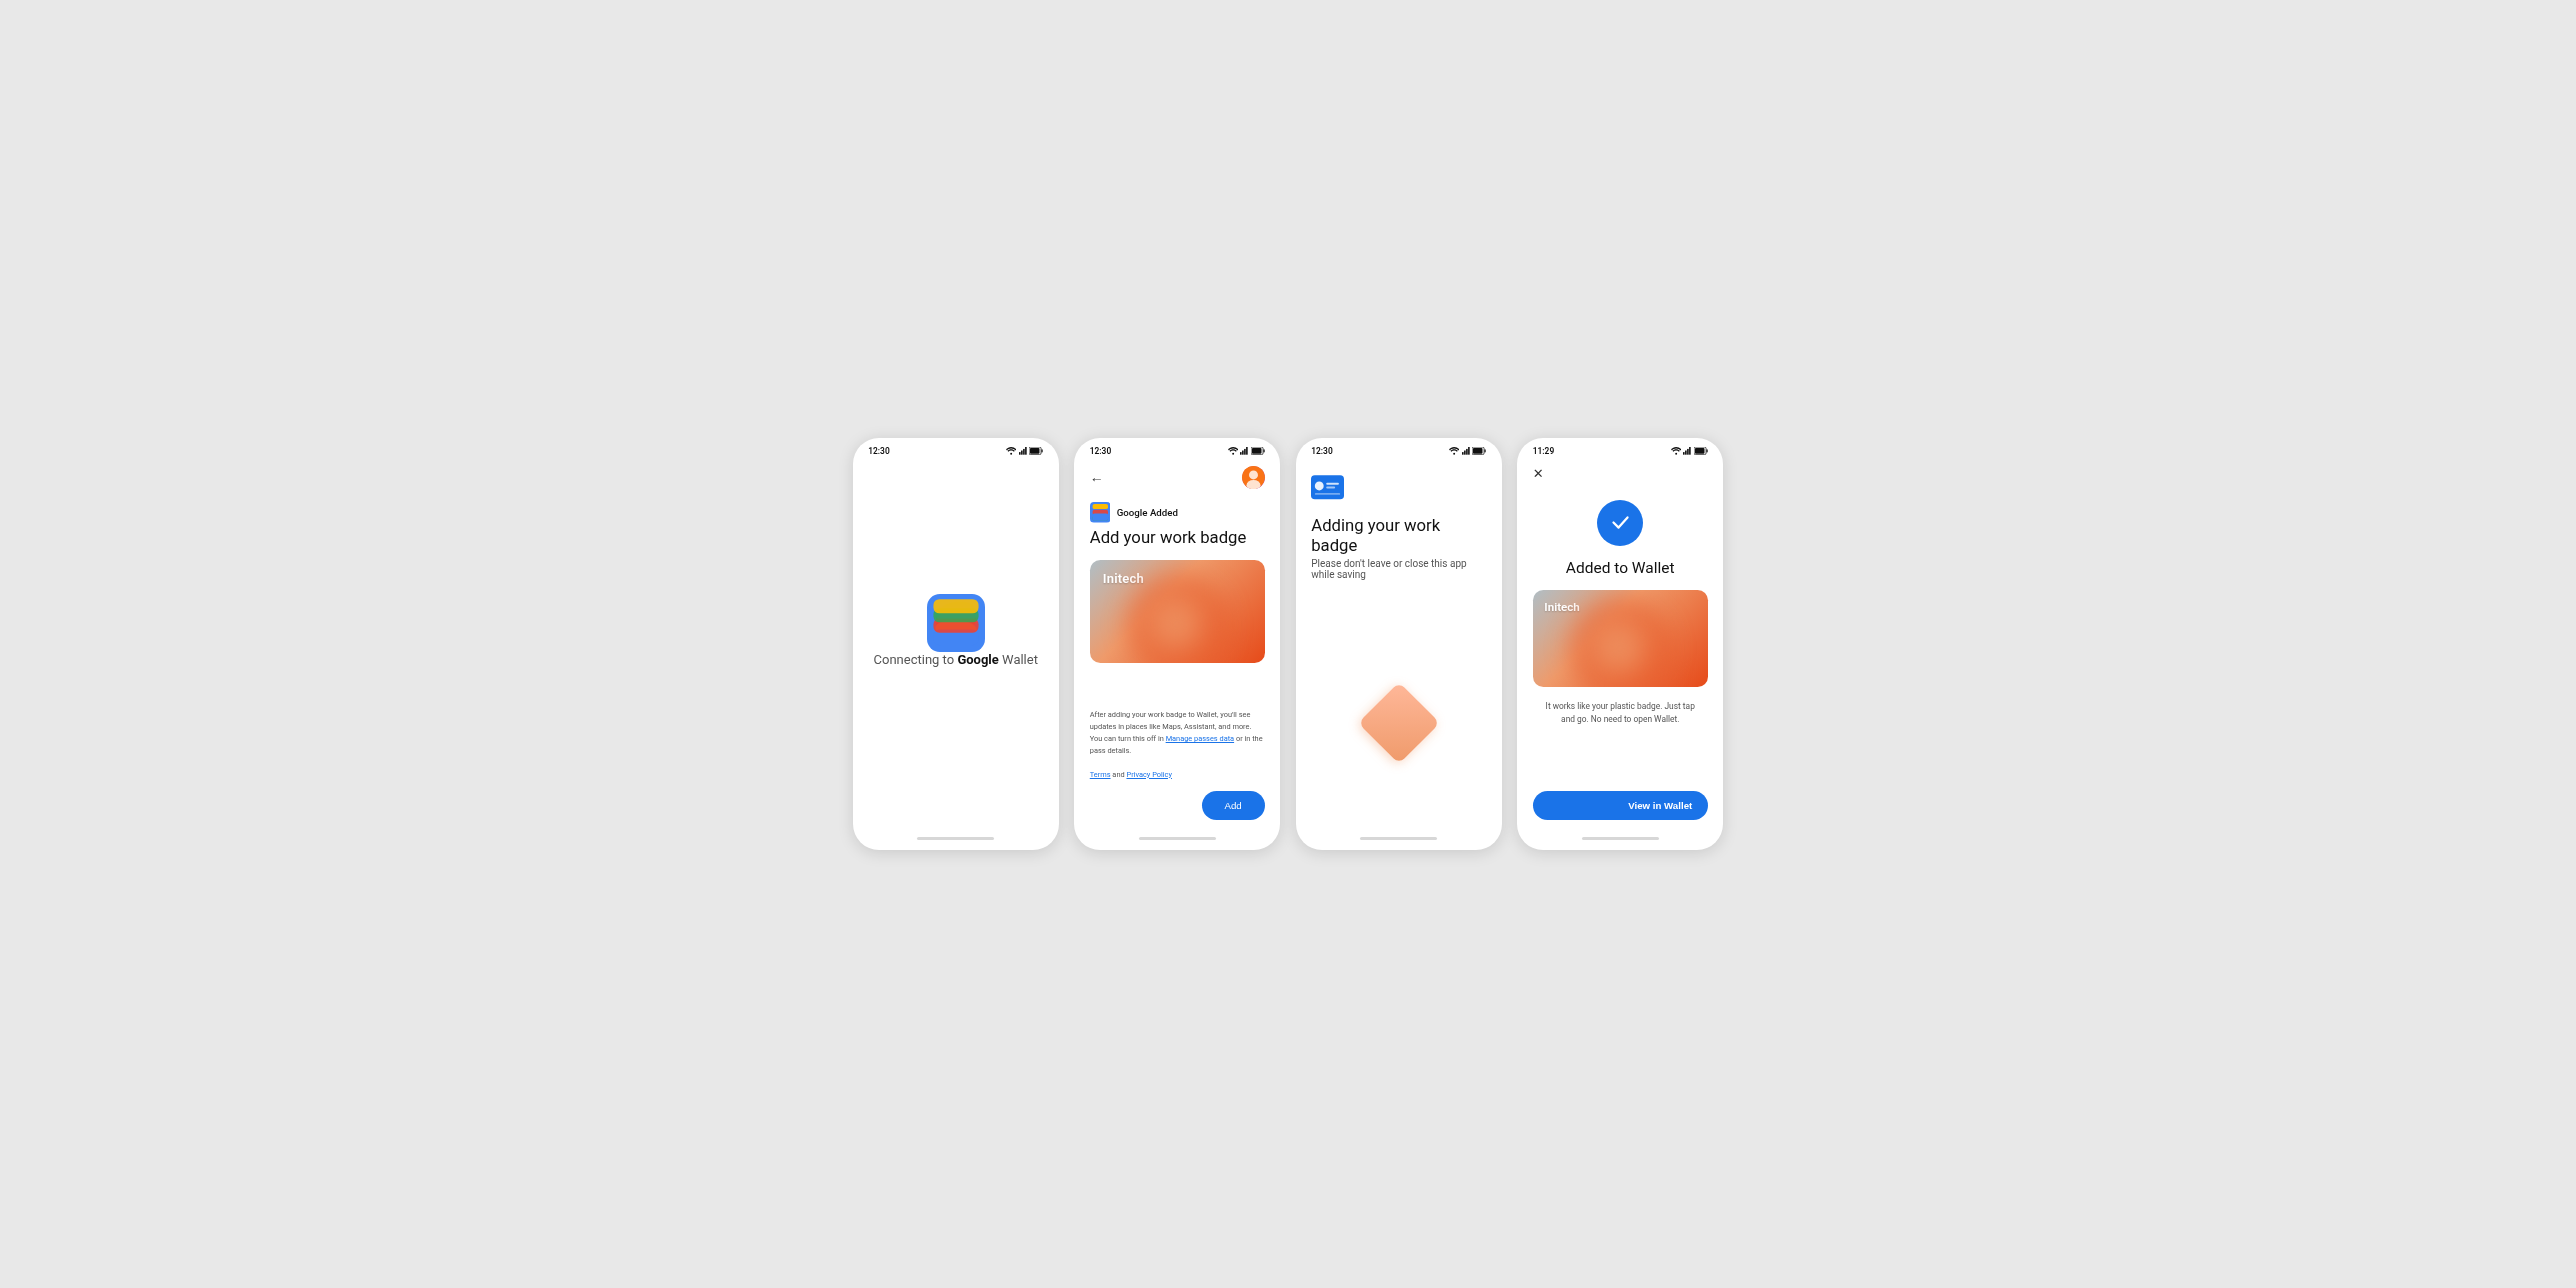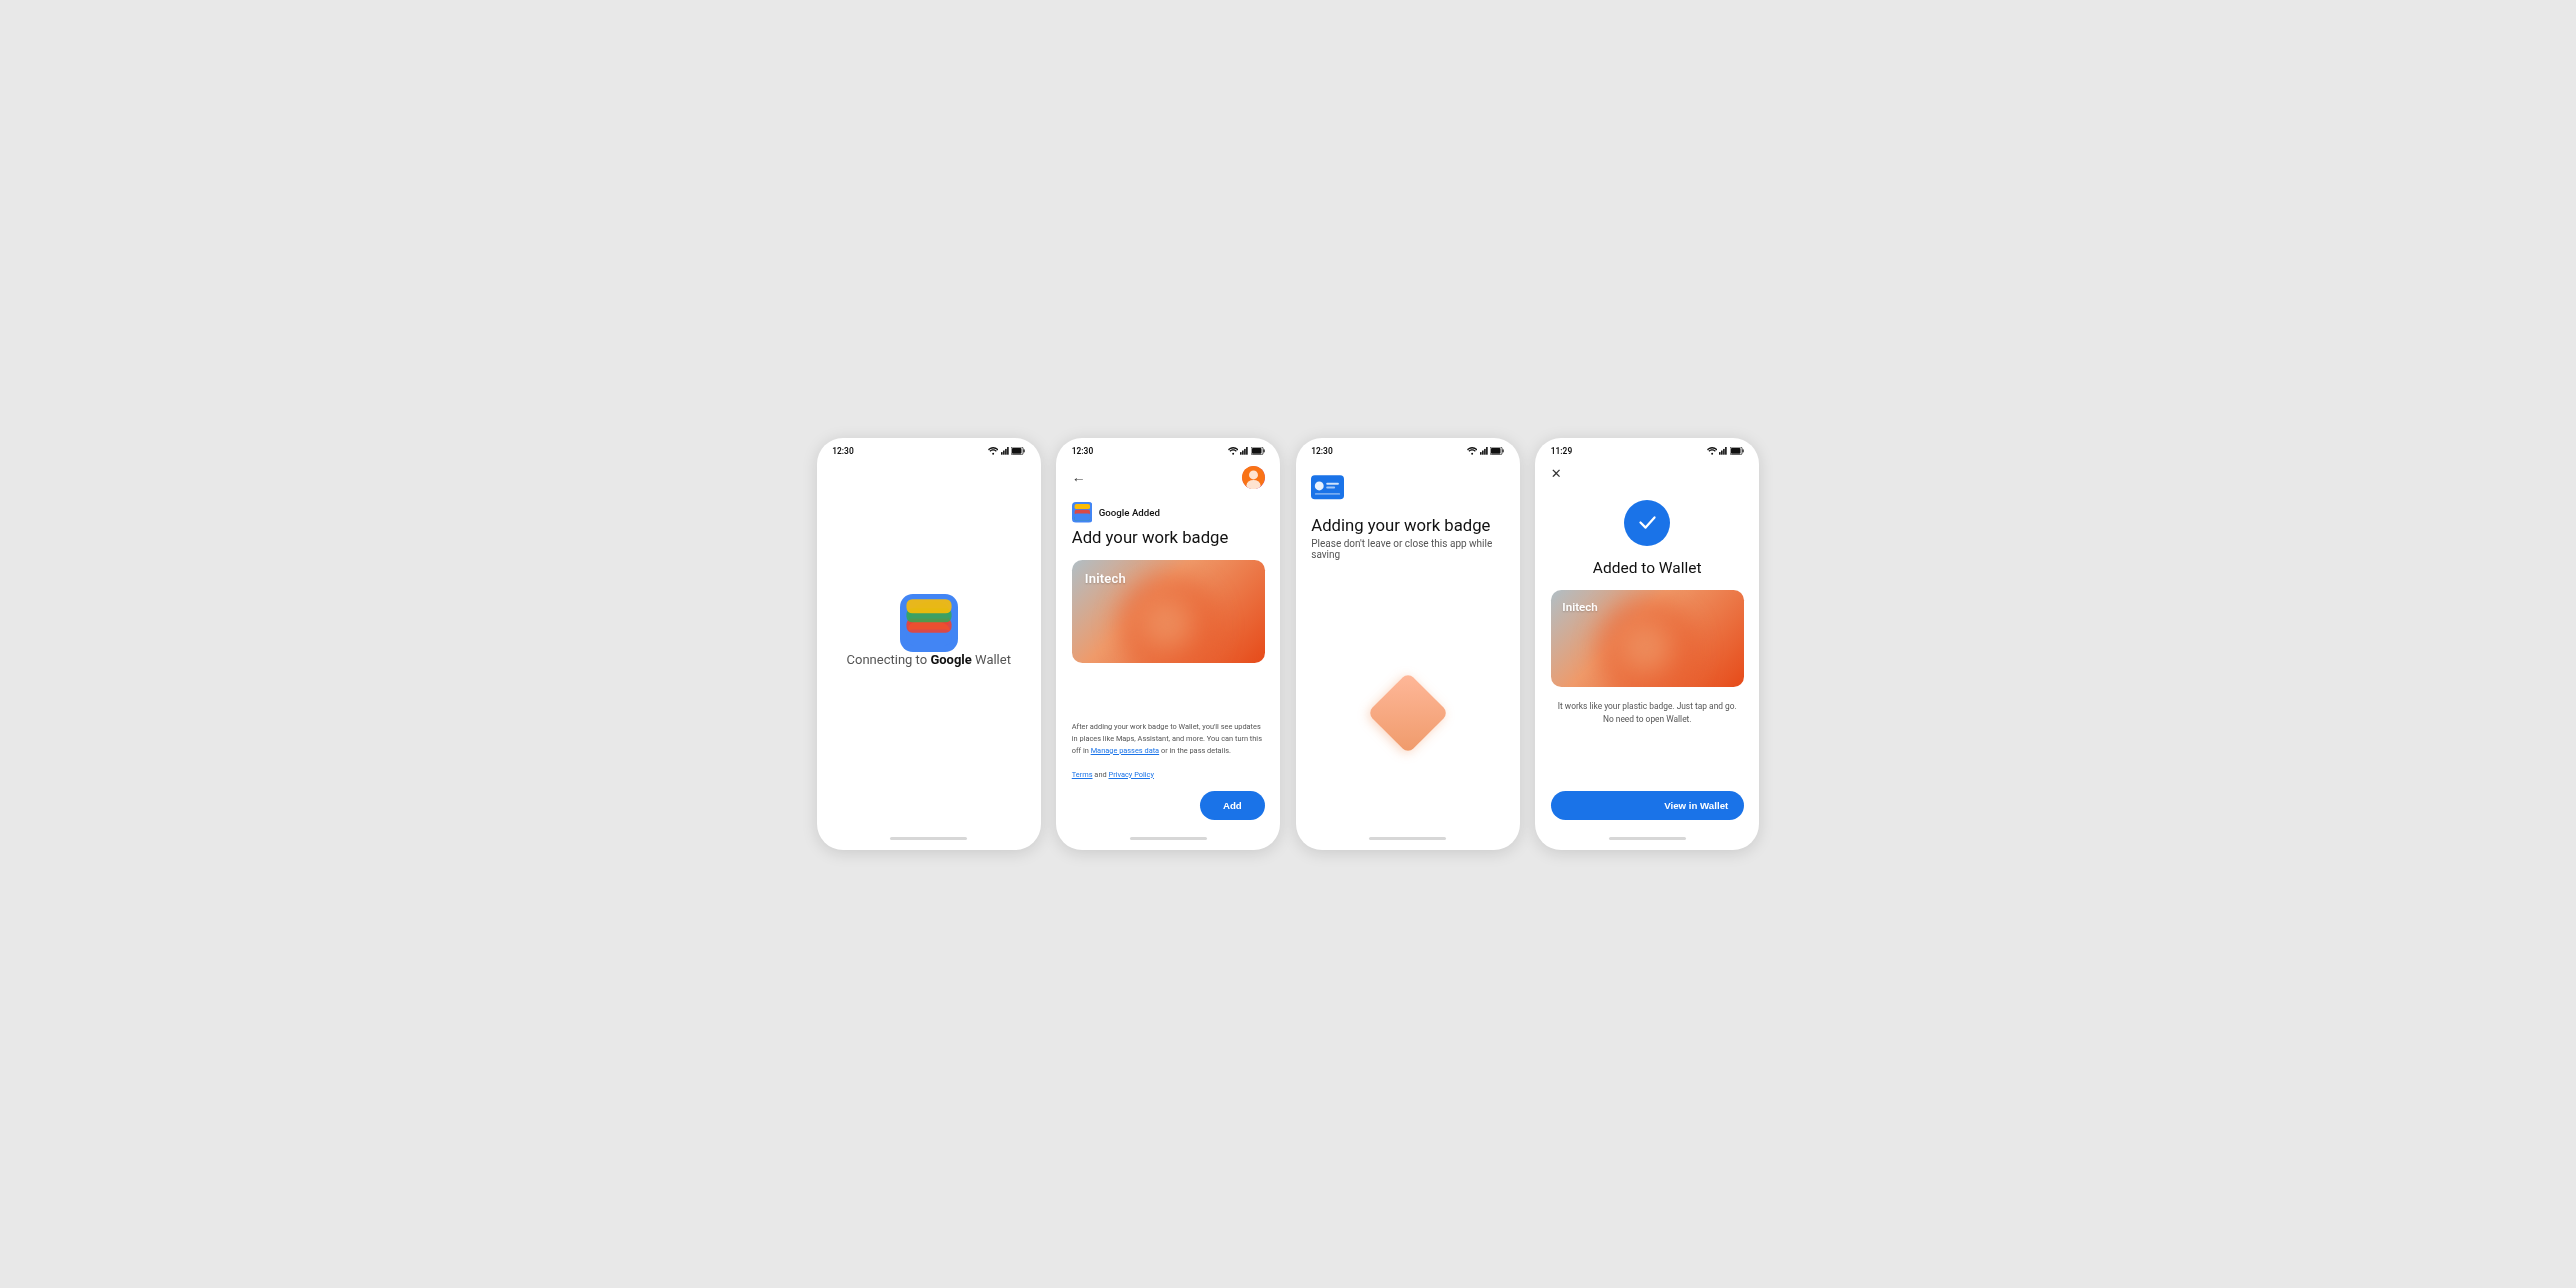--- a/index.html
+++ b/index.html
@@ -8,21 +8,21 @@
       display: flex;
       justify-content: center;
       align-items: center;
       min-height: 100vh;
       font-family: 'Roboto', Arial, sans-serif;
       gap: 15.5px;
       padding: 26px 13px;
     }
 
     .phone {
-      width: 224px;
+      width: 206px;
       min-height: 412px;
       background: #ffffff;
       border-radius: 26px;
       padding: 0;
       box-shadow: 0 2.6px 15.5px rgba(0,0,0,0.13);
       display: flex;
       flex-direction: column;
       overflow: hidden;
       position: relative;
     }
@@ -175,21 +175,21 @@
       text-decoration: underline;
     }
 
     .add-btn {
       background: #1a73e8;
       color: white;
       border: none;
       border-radius: 15.5px;
       padding: 9px 23px;
       font-size: 9.7px;
-      font-weight: 700;
+      font-weight: 400;
       cursor: pointer;
       align-self: flex-end;
       margin-left: auto;
       display: block;
     }
 
     
     .screen3-content {
       flex: 1;
       display: flex;

